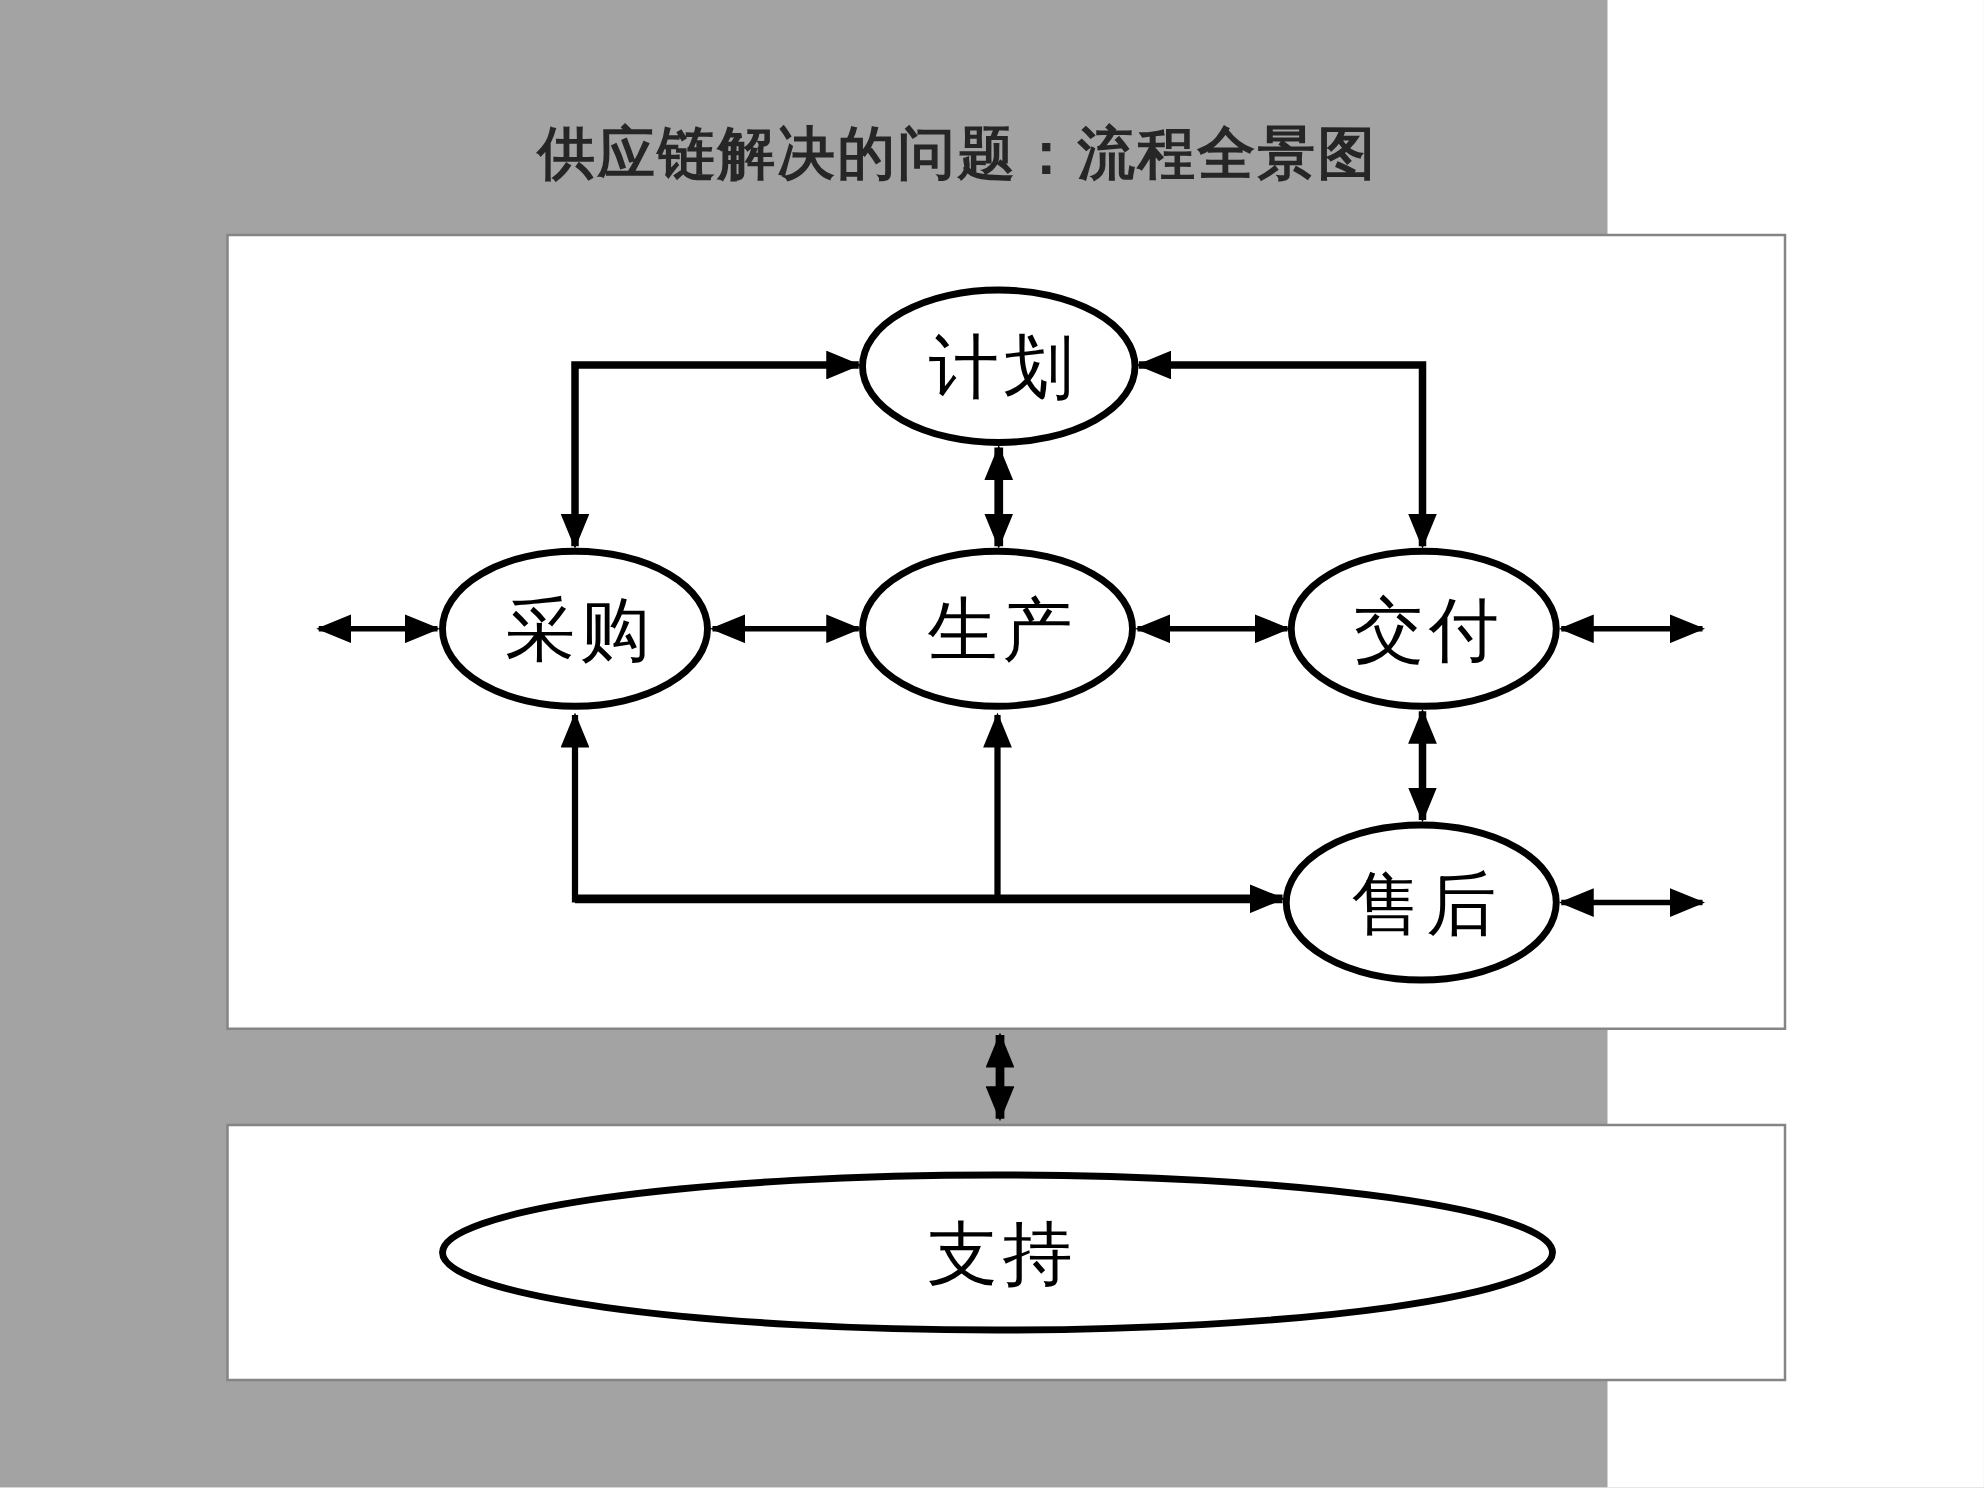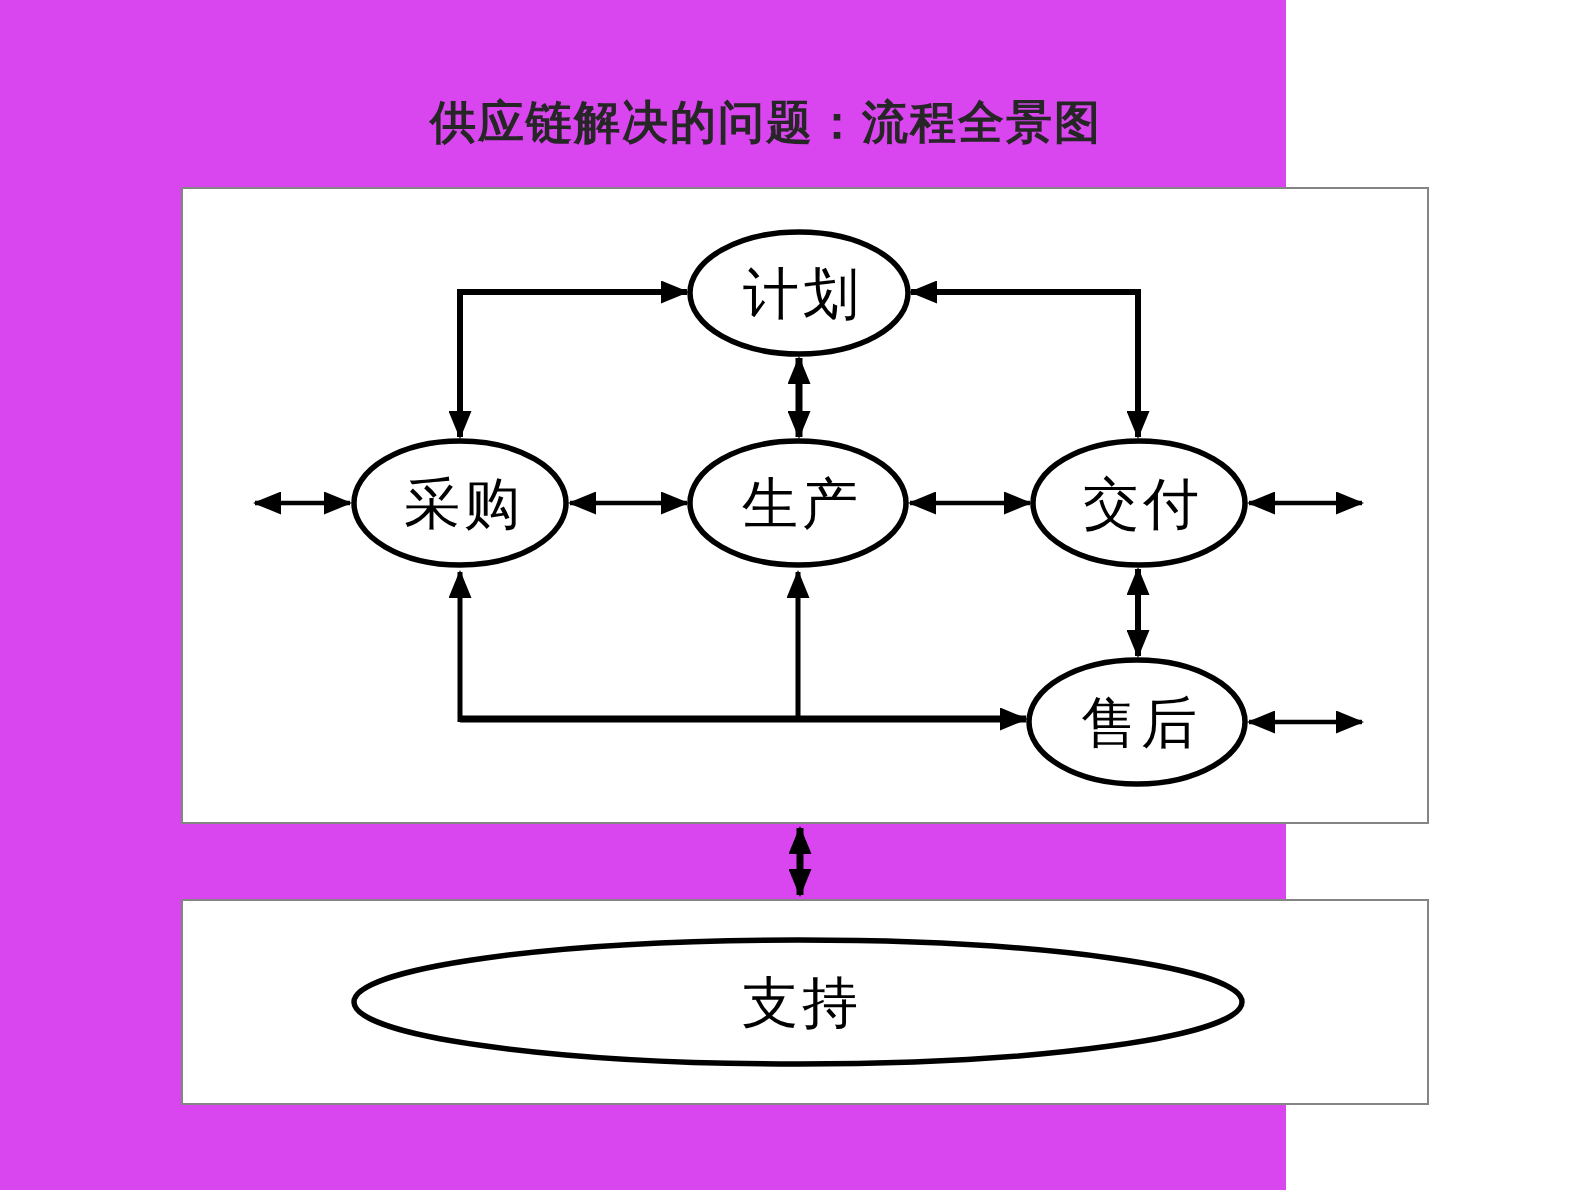--- a/index.html
+++ b/index.html
@@ -4,21 +4,21 @@
 <style>
   html, body {
     margin: 0;
     padding: 0;
     background: #ffffff;
   }
   .stage {
     position: relative;
     width: 1286px;
     height: 1190px;
-    background: #d946ef;
+    background: #a3a3a3;
     font-family: "Liberation Sans", "DejaVu Sans", sans-serif;
   }
   svg { display: block; }
   .title-text {
     font-size: 46px;
     font-weight: bold;
     fill: #262626;
     letter-spacing: 2px;
   }
   .node-label {

